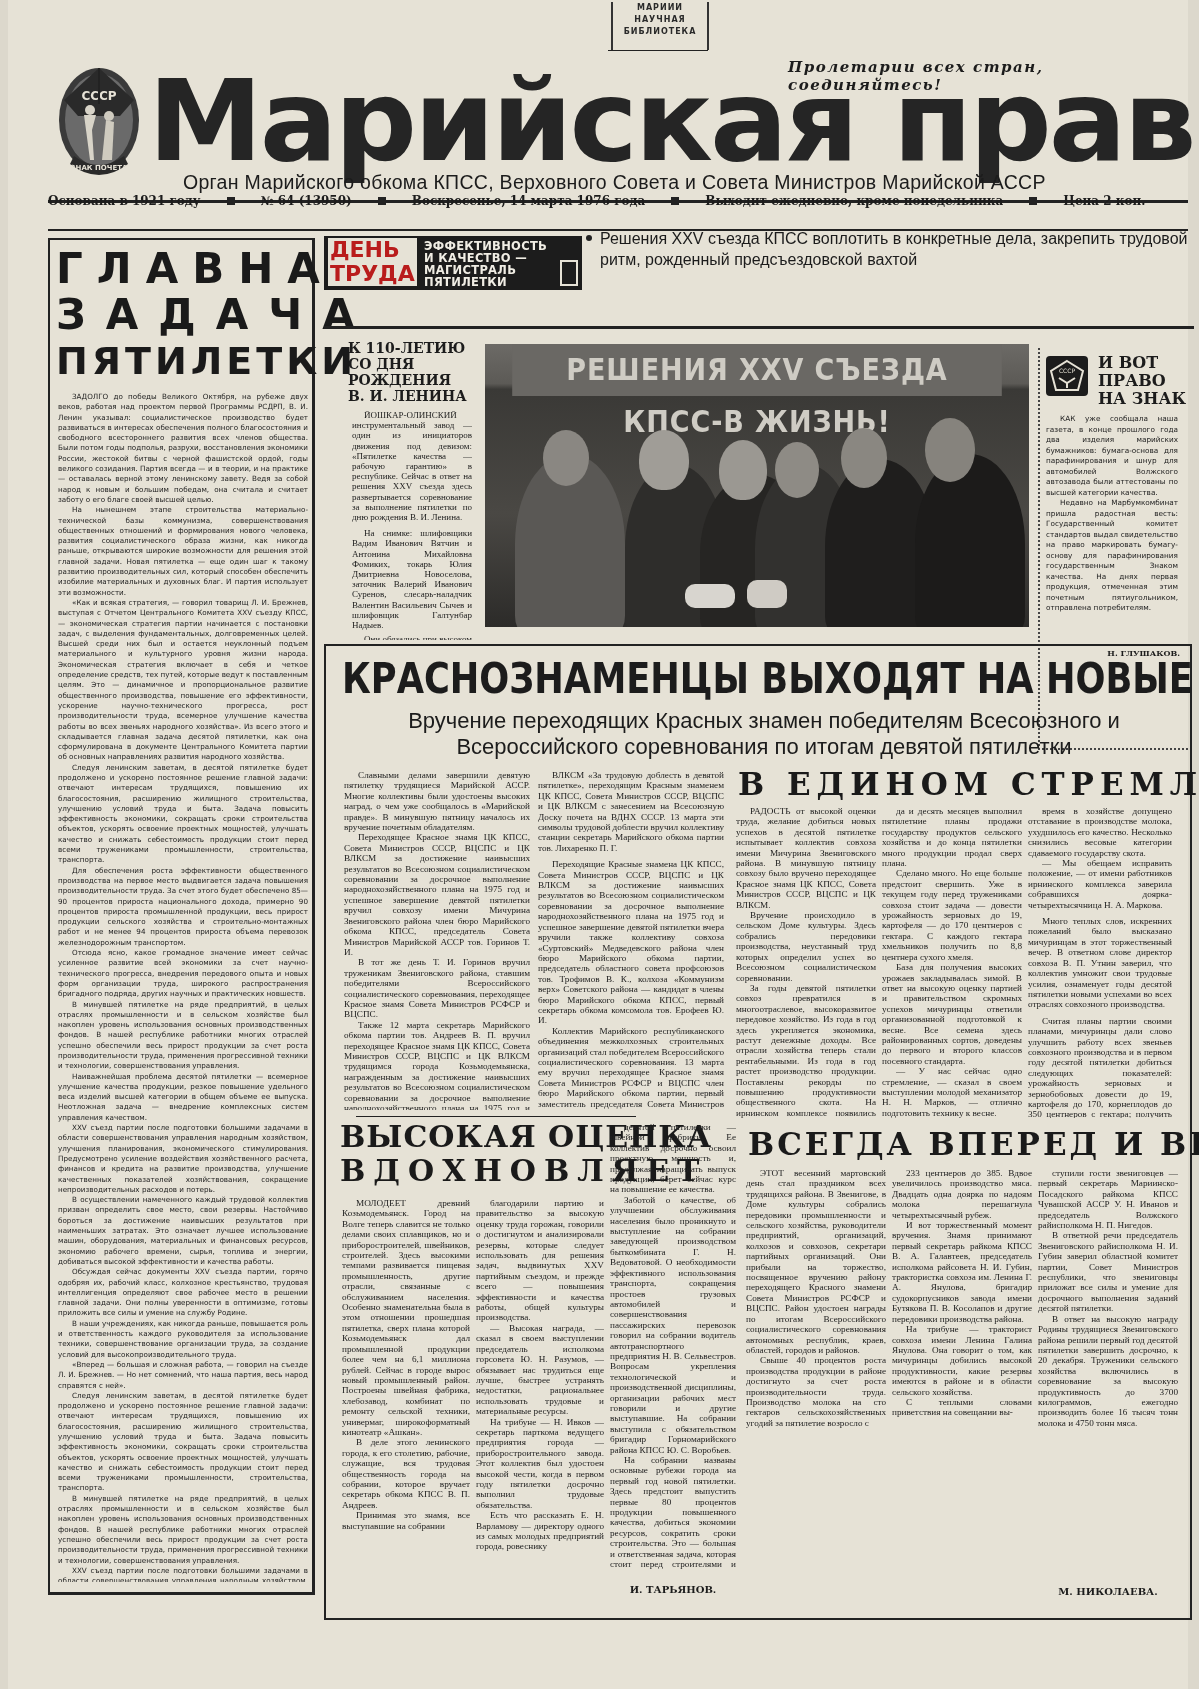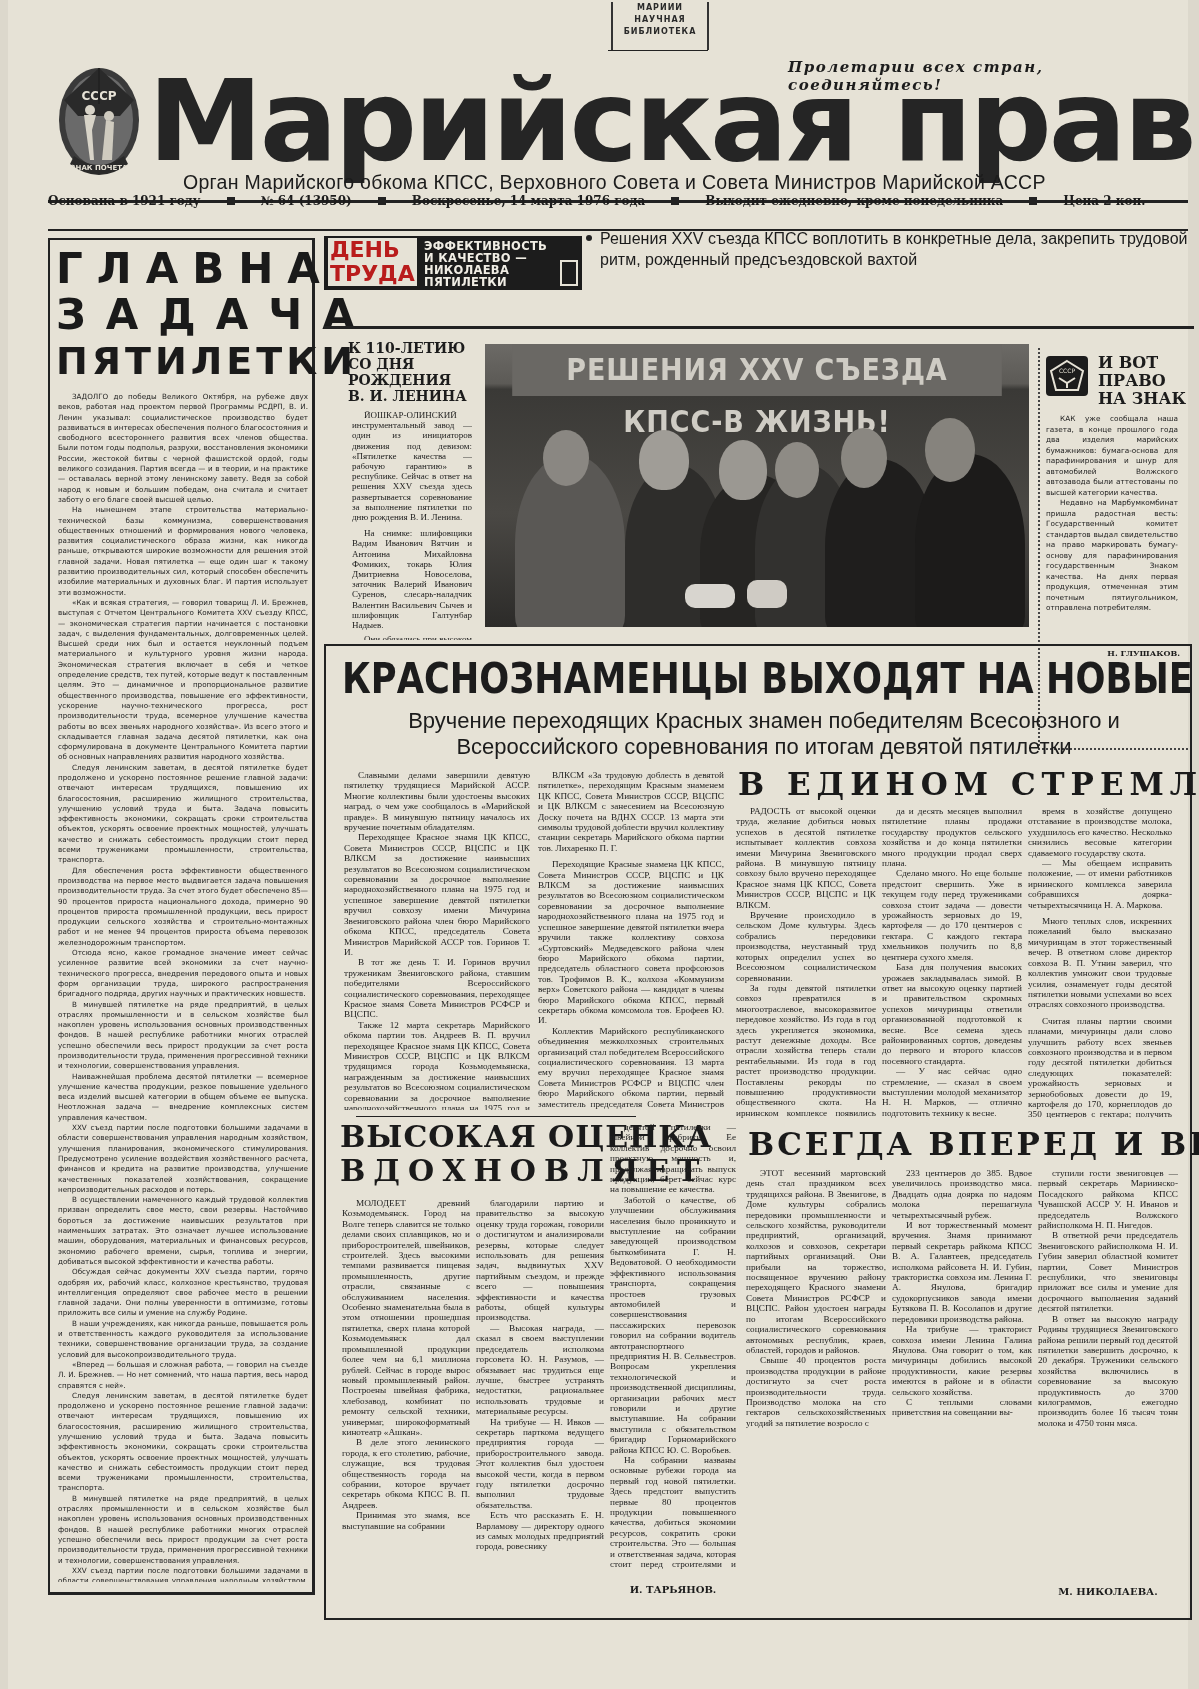--- a/index.html
+++ b/index.html
@@ -117,21 +117,21 @@
   </div>
 
   <div class="den">
     <div class="big">
       <div>ДЕНЬ</div>
       <div>ТРУДА</div>
     </div>
     <div class="small">
       <div>ЭФФЕКТИВНОСТЬ</div>
       <div>И КАЧЕСТВО —</div>
-      <div>НИКОЛАЕВА</div>
+      <div>МАГИСТРАЛЬ</div>
       <div>ПЯТИЛЕТКИ</div>
     </div>
     <div style="position:absolute;right:4px;bottom:4px;width:14px;height:22px;border:2px solid #e6e2d6;"></div>
   </div>
 
   <div class="bullets">
     <div>Решения XXV съезда КПСС воплотить в конкретные дела, закрепить трудовой ритм, рожденный предсъездовской вахтой</div>
   </div>
 
   <div class="rule" style="left:316px;top:326px;width:870px;height:3px;"></div>

